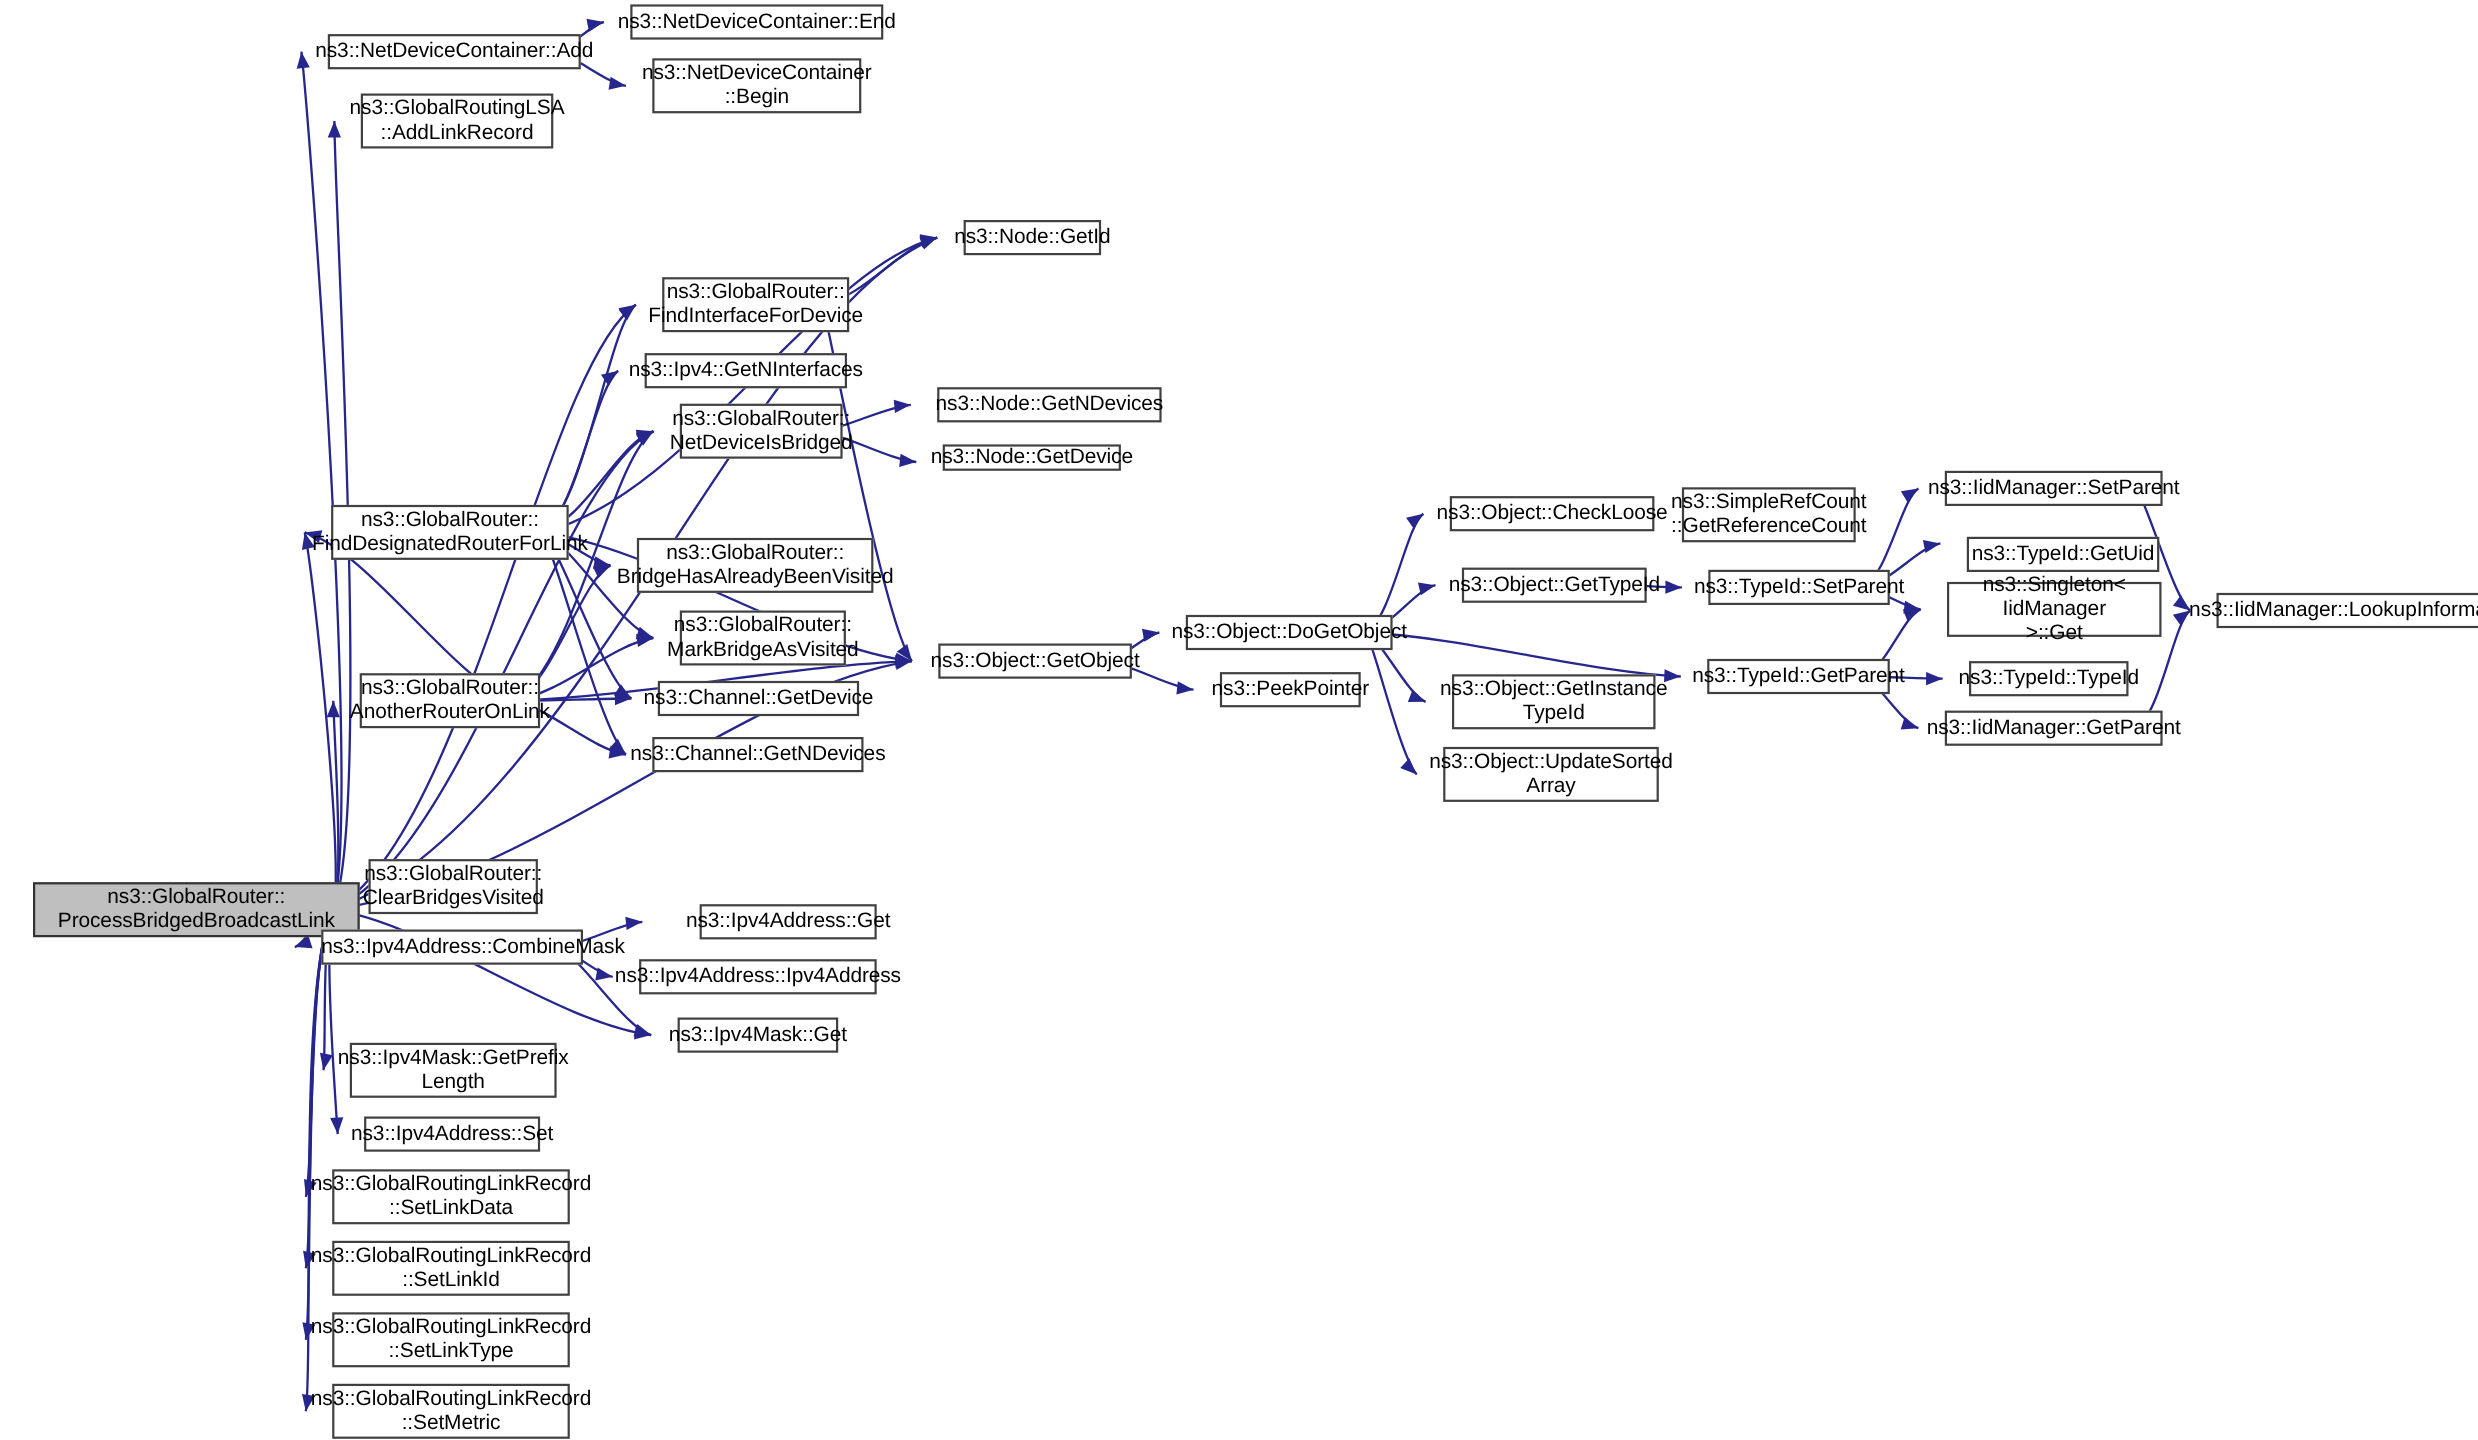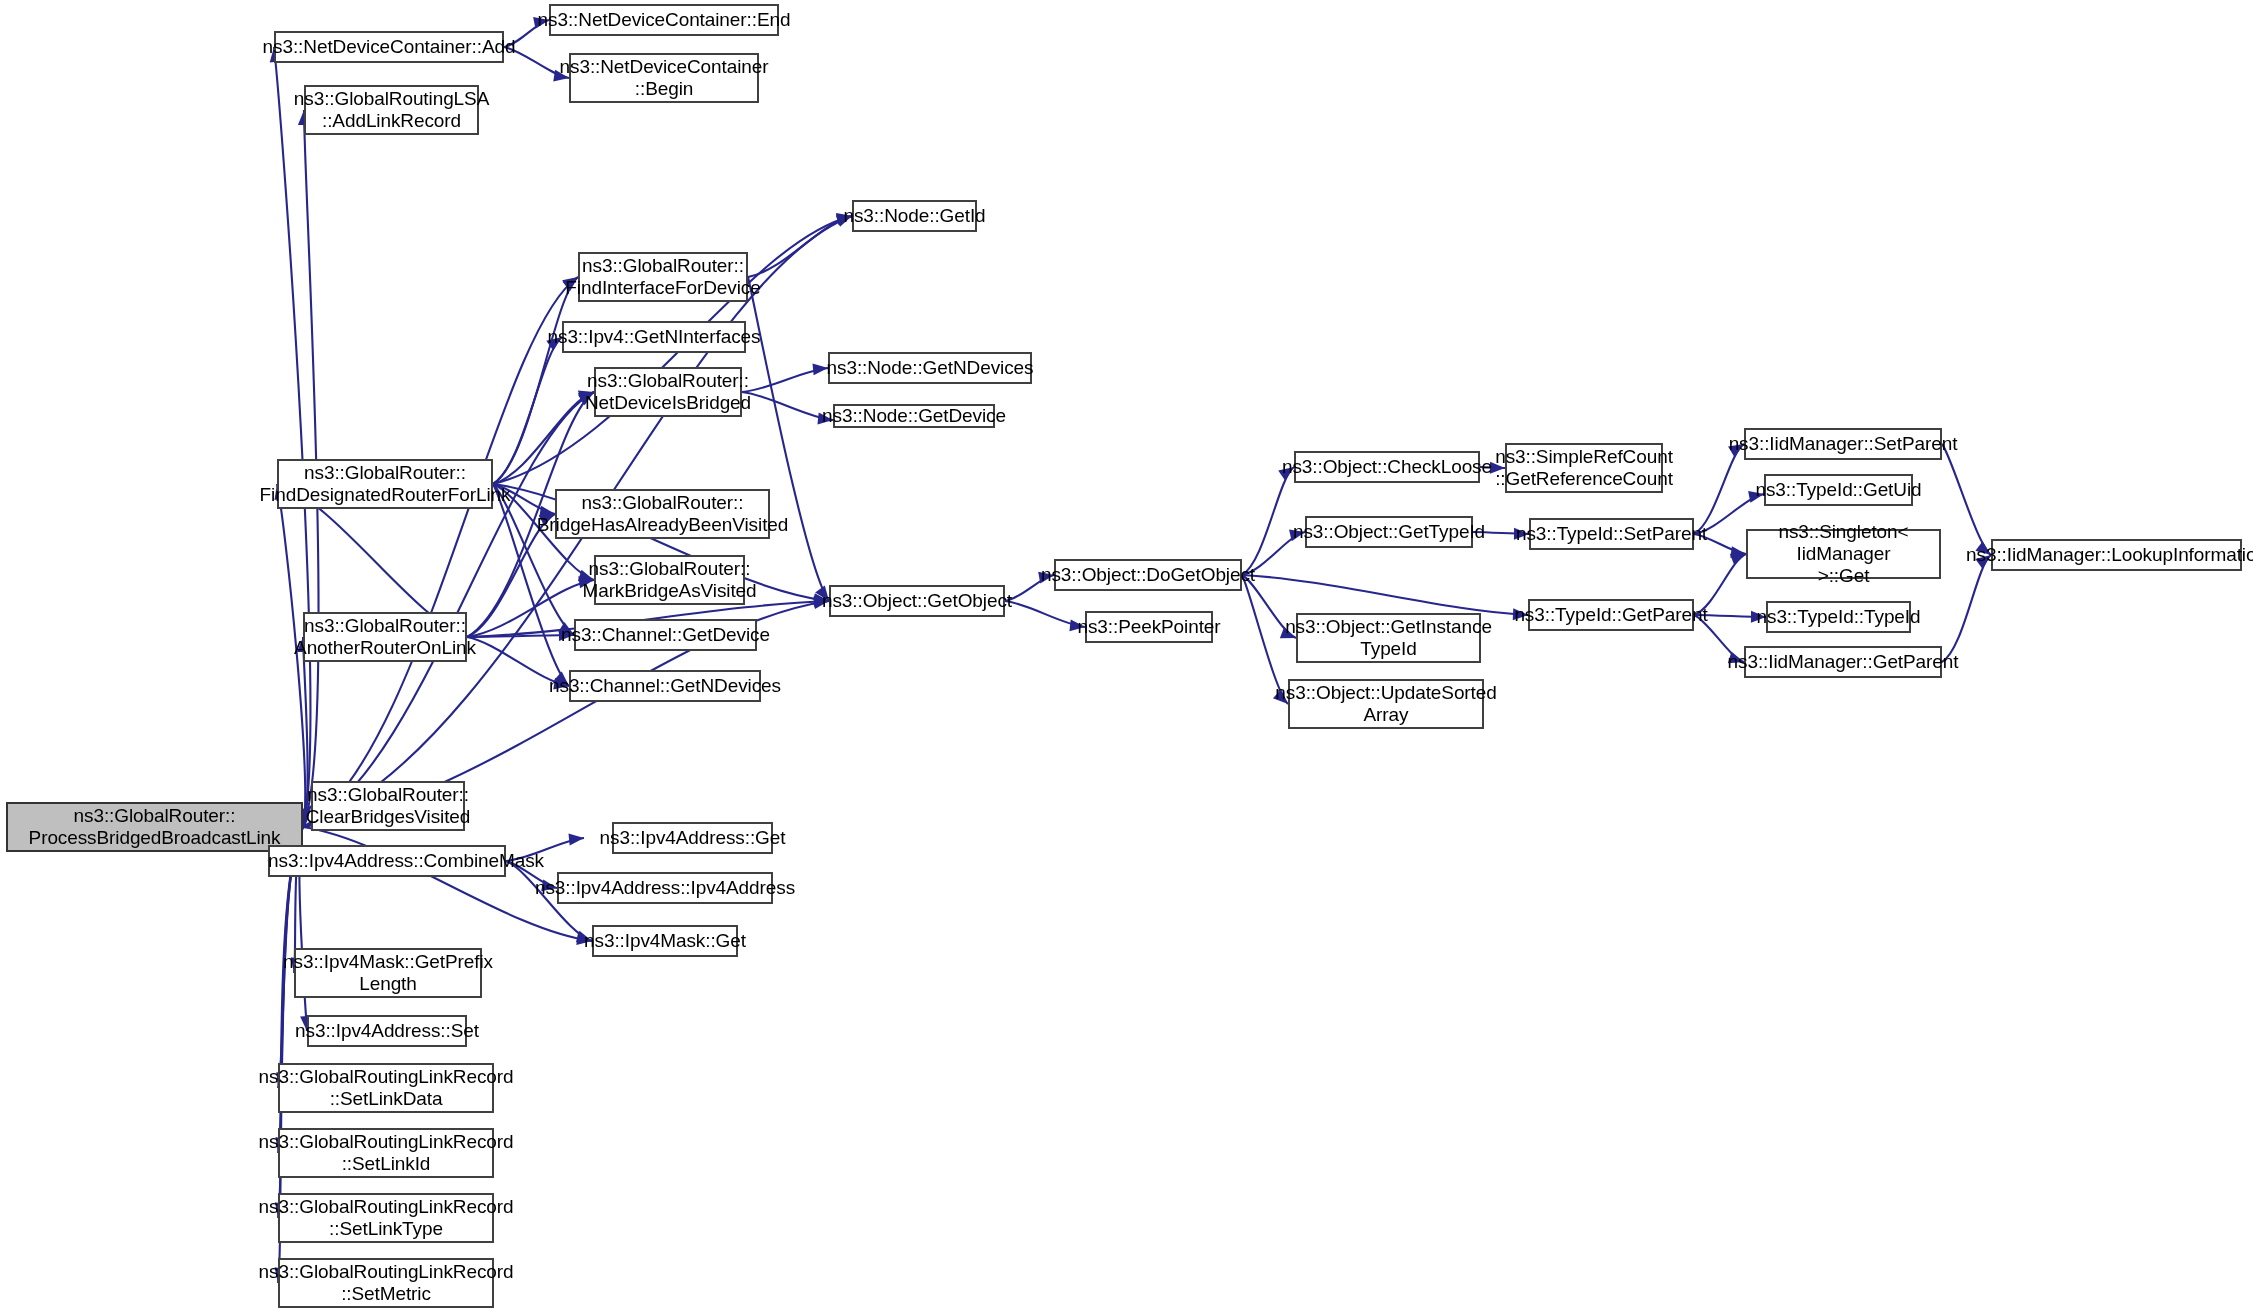--- a/index.html
+++ b/index.html
@@ -42,20 +42,21 @@
     align-items: center;
     justify-content: center;
     text-align: center;
     font-family: "Liberation Sans", sans-serif;
     font-size: 19px;
     line-height: 1.16;
     color: #000000;
     padding: 0 6px;
     white-space: pre-line;
     letter-spacing: -0.1px;
+    margin-left: 24px;
   }
   .node-box.root-node {
     background: #bfbfbf;
     border-color: #333333;
   }
 </style>
 </head>
 <body>
 
 <div id="graph-root">
@@ -212,21 +213,21 @@
     <div class="node-box" style="left: 1505px; top: 443px; width: 158px; height: 50px; text-align: center;">ns3::SimpleRefCount
 ::GetReferenceCount</div>
     <div class="node-box" style="left: 1305px; top: 516px; width: 168px; height: 32px;">ns3::Object::GetTypeId</div>
     <div class="node-box" style="left: 1529px; top: 518px; width: 165px; height: 32px;">ns3::TypeId::SetParent</div>
     <div class="node-box" style="left: 1296px; top: 613px; width: 185px; height: 50px;">ns3::Object::GetInstance
 TypeId</div>
     <div class="node-box" style="left: 1528px; top: 599px; width: 166px; height: 32px;">ns3::TypeId::GetParent</div>
     <div class="node-box" style="left: 1288px; top: 679px; width: 196px; height: 50px;">ns3::Object::UpdateSorted
 Array</div>
     <div class="node-box" style="left: 1744px; top: 428px; width: 198px; height: 32px;">ns3::IidManager::SetParent</div>
-    <div class="node-box" style="left: 1764px; top: 474px; width: 149px; height: 32px;">ns3::TypeId::GetUid</div>
+    <div class="node-box" style="left: 1764px; top: 488px; width: 175px; height: 32px;">ns3::TypeId::GetUid</div>
     <div class="node-box" style="left: 1746px; top: 529px; width: 195px; height: 50px;">ns3::Singleton&lt; IidManager
 &gt;::Get</div>
     <div class="node-box" style="left: 1766px; top: 601px; width: 145px; height: 32px;">ns3::TypeId::TypeId</div>
     <div class="node-box" style="left: 1744px; top: 646px; width: 198px; height: 32px;">ns3::IidManager::GetParent</div>
     <div class="node-box" style="left: 1991px; top: 539px; width: 251px; height: 32px;">ns3::IidManager::LookupInformation</div>
     <div class="node-box" style="left: 311px; top: 781px; width: 154px; height: 50px;">ns3::GlobalRouter::
 ClearBridgesVisited</div>
     <div class="node-box" style="left: 268px; top: 845px; width: 238px; height: 32px; padding-left: 44px;">ns3::Ipv4Address::CombineMask</div>
     <div class="node-box" style="left: 612px; top: 822px; width: 161px; height: 32px;">ns3::Ipv4Address::Get</div>
     <div class="node-box" style="left: 557px; top: 872px; width: 216px; height: 32px;">ns3::Ipv4Address::Ipv4Address</div>

